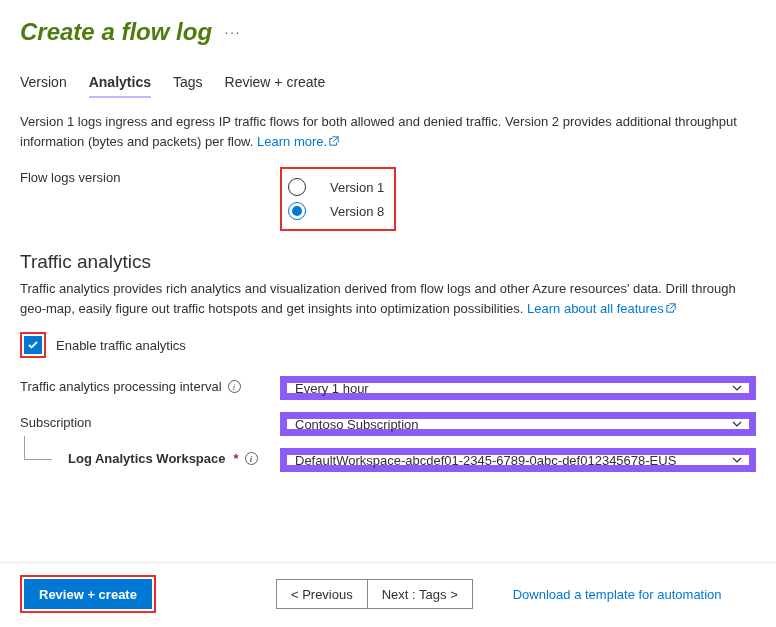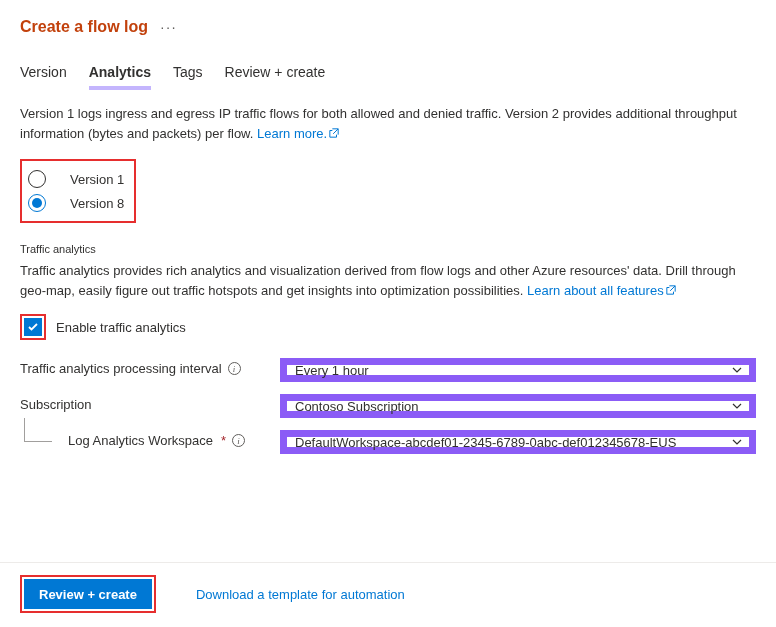--- a/index.html
+++ b/index.html
@@ -13,23 +13,24 @@
       position: relative;
       overflow: hidden;
     }
     .header {
       padding: 18px 20px 10px 20px;
       display: flex;
       align-items: center;
       gap: 12px;
     }
     .page-title {
-      font-size: 16px;
+      font-size: 24px;
       font-weight: 600;
-      color: #c2410c;
+      color: #4d7c0f;
+      font-style: italic;
     }
     .ellipsis {
       color: #605e5c;
       font-size: 14px;
       letter-spacing: 1px;
       cursor: pointer;
     }
     .tabs {
       display: flex;
       gap: 22px;
@@ -38,21 +39,21 @@
     }
     .tab {
       padding-bottom: 6px;
       cursor: pointer;
       color: #323130;
       font-size: 14px;
       border-bottom: 2px solid transparent;
     }
     .tab.active {
       font-weight: 600;
-      border-bottom: 4px solid #c4b5fd;
+      border-bottom: 2px solid #c4b5fd;
     }
     .content {
       padding: 14px 20px 0 20px;
     }
     .desc {
       color: #323130;
       line-height: 1.5;
       margin-bottom: 16px;
     }
     .link {
@@ -109,21 +110,21 @@
     }
     .radio-outer.selected {
       border-color: #0078d4;
     }
     .radio-inner {
       width: 10px; height: 10px;
       background: #0078d4;
       border-radius: 50%;
     }
     .section-title {
-      font-size: 11px;
+      font-size: 19px;
       color: #323130;
       margin: 20px 0 6px 0;
     }
     .checkbox-row {
       display: flex;
       align-items: center;
       gap: 10px;
       margin: 14px 0 18px 0;
     }
     .checkbox-highlight {
@@ -261,20 +262,21 @@
   <p class="desc">
     <span>Version 1 logs ingress and egress IP traffic flows for both allowed and denied traffic. Version 2 provides additional throughput information (bytes and packets) per flow.</span>
     <a class="link">
       <span>Learn more.</span><span class="ext-icon"><svg width="10" height="10" viewBox="0 0 12 12">
             <path d="M4 1h7v7M11 1L5 7M9 8v3H1V3h3" stroke="#0078d4" stroke-width="1.2" fill="none"></path>
           </svg></span>
     </a>
   </p>
 
   <div class="row">
+    <div class="label-col">Flow logs version</div>
     <div class="input-col">
       <div class="radio-group">
         <div class="radio-item">
           <span class="radio-outer"></span>
           <span>Version 1</span>
         </div>
         <div class="radio-item">
           <span class="radio-outer selected">
               <span class="radio-inner"></span>
             </span>
@@ -333,21 +335,21 @@
         <span class="select-chevron">
             <svg width="12" height="12" viewBox="0 0 12 12">
               <path d="M2 4l4 4 4-4" stroke="#323130" stroke-width="1.2" fill="none"></path>
             </svg>
           </span>
       </div>
     </div>
   </div>
 
   <div class="row">
-    <div class="label-col indent-line" style="width:260px;">
+    <div class="label-col indent-line" style="width:260px;font-weight:bold;">
       <span class="indent-marker"></span>
       <span>Log Analytics Workspace</span>
       <span class="required">*</span>
       <span class="info-icon">i</span>
     </div>
     <div class="input-col">
       <div class="select">
         <span>DefaultWorkspace-abcdef01-2345-6789-0abc-def012345678-EUS</span>
         <span class="select-chevron">
             <svg width="12" height="12" viewBox="0 0 12 12">
@@ -359,14 +361,18 @@
   </div>
 
 </div>
 
 <hr class="footer-divider">
 
 <div class="footer">
   <span class="primary-highlight">
     <button class="btn btn-primary">Review + create</button>
   </span>
+  <div class="nav-btns">
+    <button class="btn">&lt; Previous</button>
+    <button class="btn">Next : Tags &gt;</button>
+  </div>
   <a class="footer-link">Download a template for automation</a>
 </div>
 
 </body></html>

